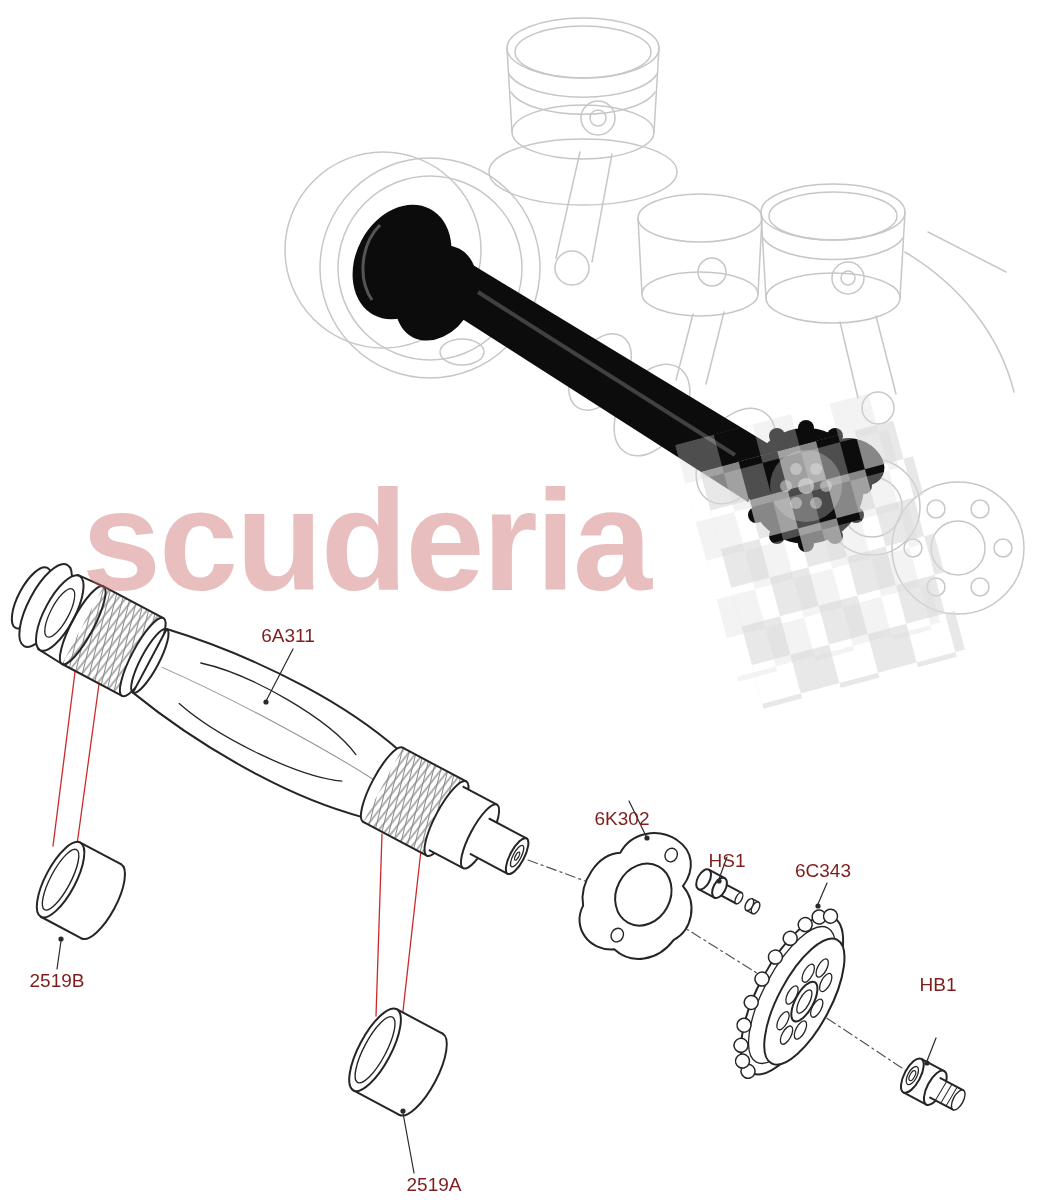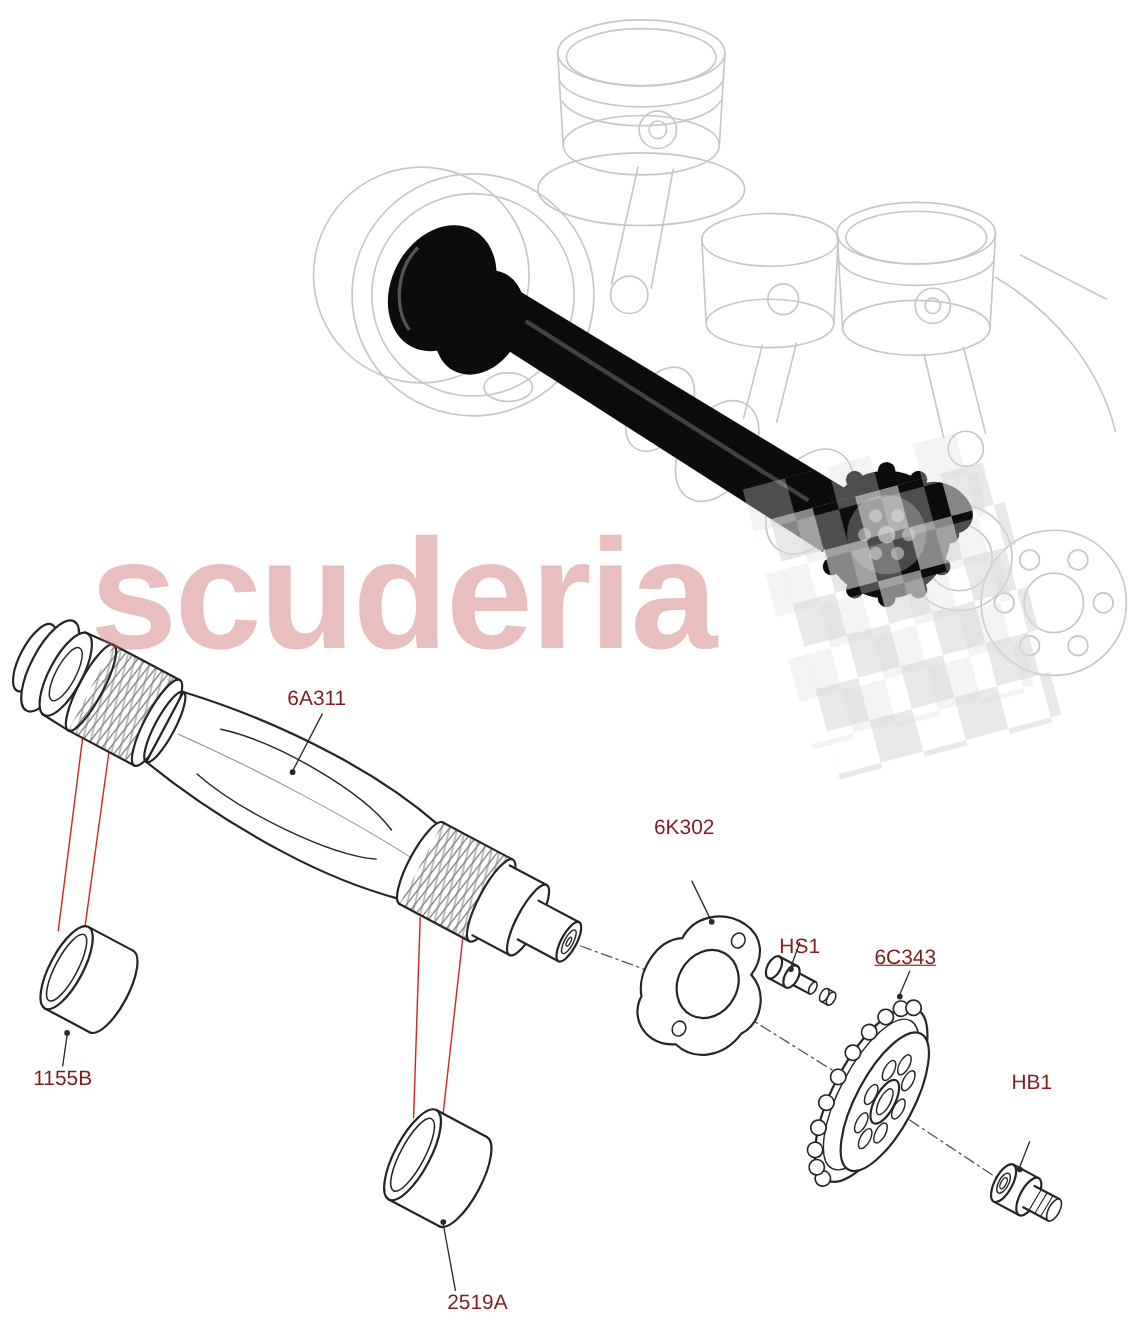--- a/index.html
+++ b/index.html
@@ -270,20 +270,20 @@
           <circle cx="61" cy="939" r="2.6" fill="#2a2a2a" stroke="none"></circle>
         <path d="M414,1173 L403,1113"></path>
           <circle cx="403" cy="1111" r="2.6" fill="#2a2a2a" stroke="none"></circle>
       </g>
     </g>
   </svg>
 
   <div class="wm-brand">scuderia</div>
 
   <div class="part-label" style="left:288px;top:625px;">6A311</div>
-  <div class="part-label" style="left:622px;top:742px;">6K302</div>
+  <div class="part-label" style="left:622px;top:808px;">6K302</div>
   <div class="part-label" style="left:727px;top:834px;margin-top:16px;">HS1</div>
-  <div class="part-label" style="left:823px;top:860px;text-decoration:underline;">6C343</div>
+  <div class="part-label" style="left:823px;top:860px;">6C343</div>
   <div class="part-label" style="left:938px;top:974px;">HB1</div>
-  <div class="part-label" style="left:57px;top:970px;">1155B</div>
+  <div class="part-label" style="left:57px;top:970px;">2519B</div>
   <div class="part-label" style="left:434px;top:1174px;">2519A</div>
 
 </div>
 
 </body></html>

